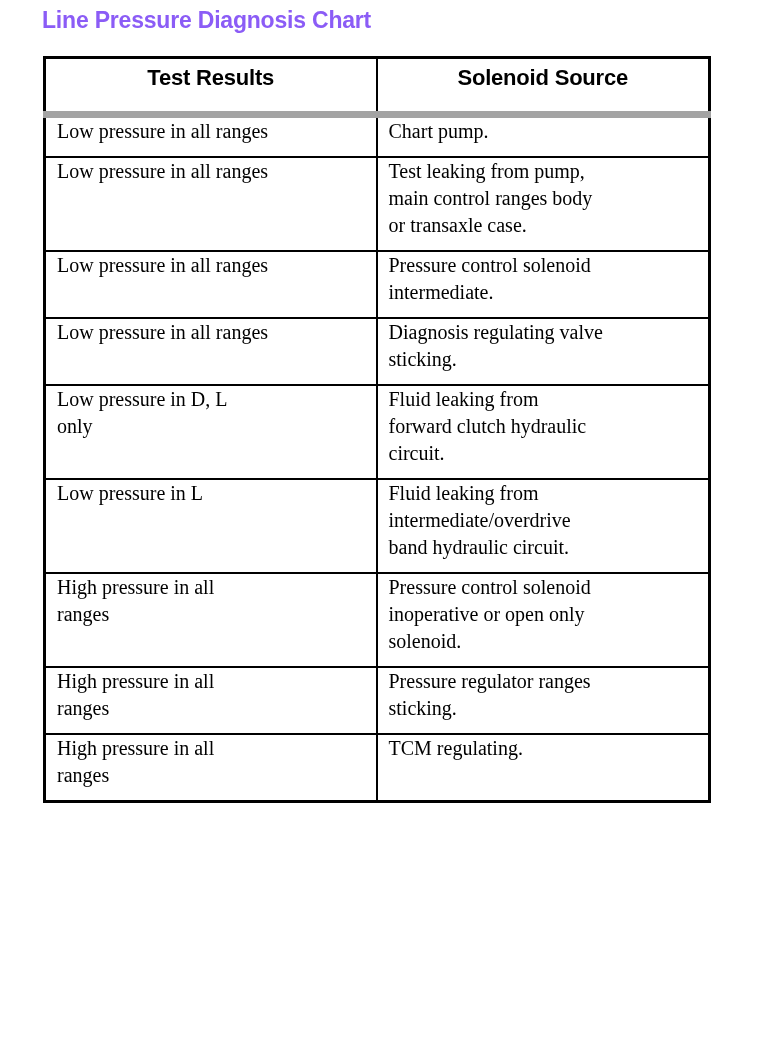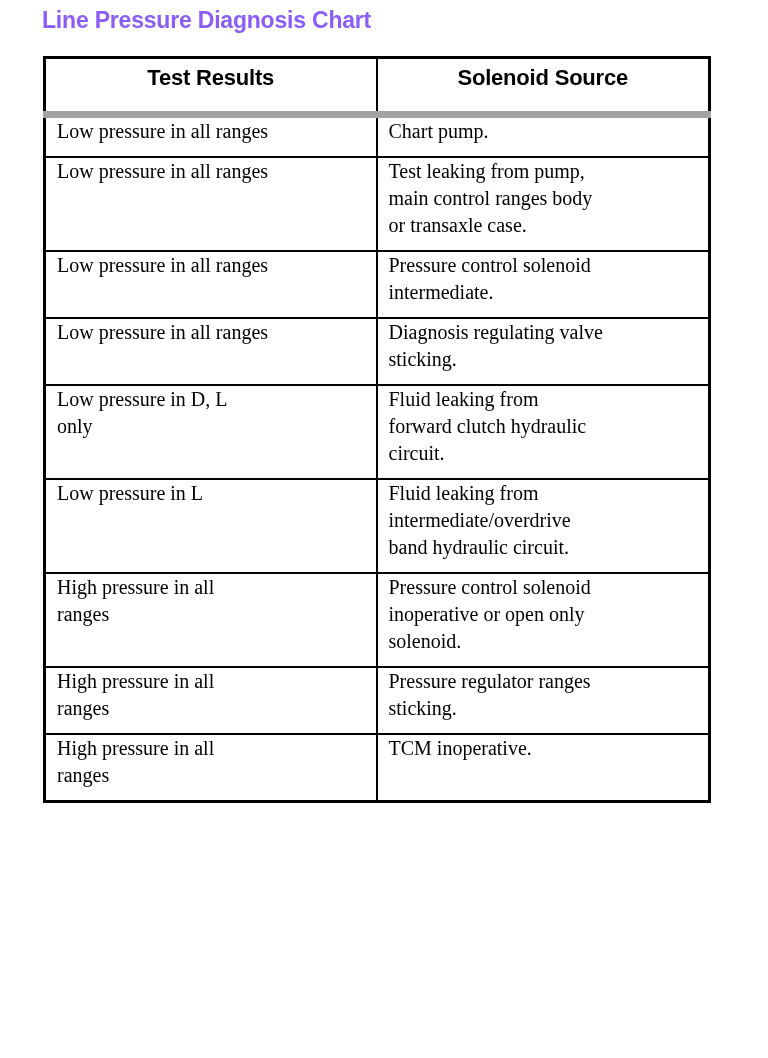--- a/index.html
+++ b/index.html
@@ -182,19 +182,19 @@
             <span class="cell-line">Pressure regulator ranges</span>
             <span class="cell-line">sticking.</span>
           </td>
         </tr>
         <tr class="h2">
           <td>
             <span class="cell-line">High pressure in all</span>
             <span class="cell-line">ranges</span>
           </td>
           <td>
-            <span class="cell-line">TCM inoperative.</span>
+            <span class="cell-line">TCM regulating.</span>
           </td>
         </tr>
       </tbody>
   </table>
 
 </div>
 
 </body></html>

